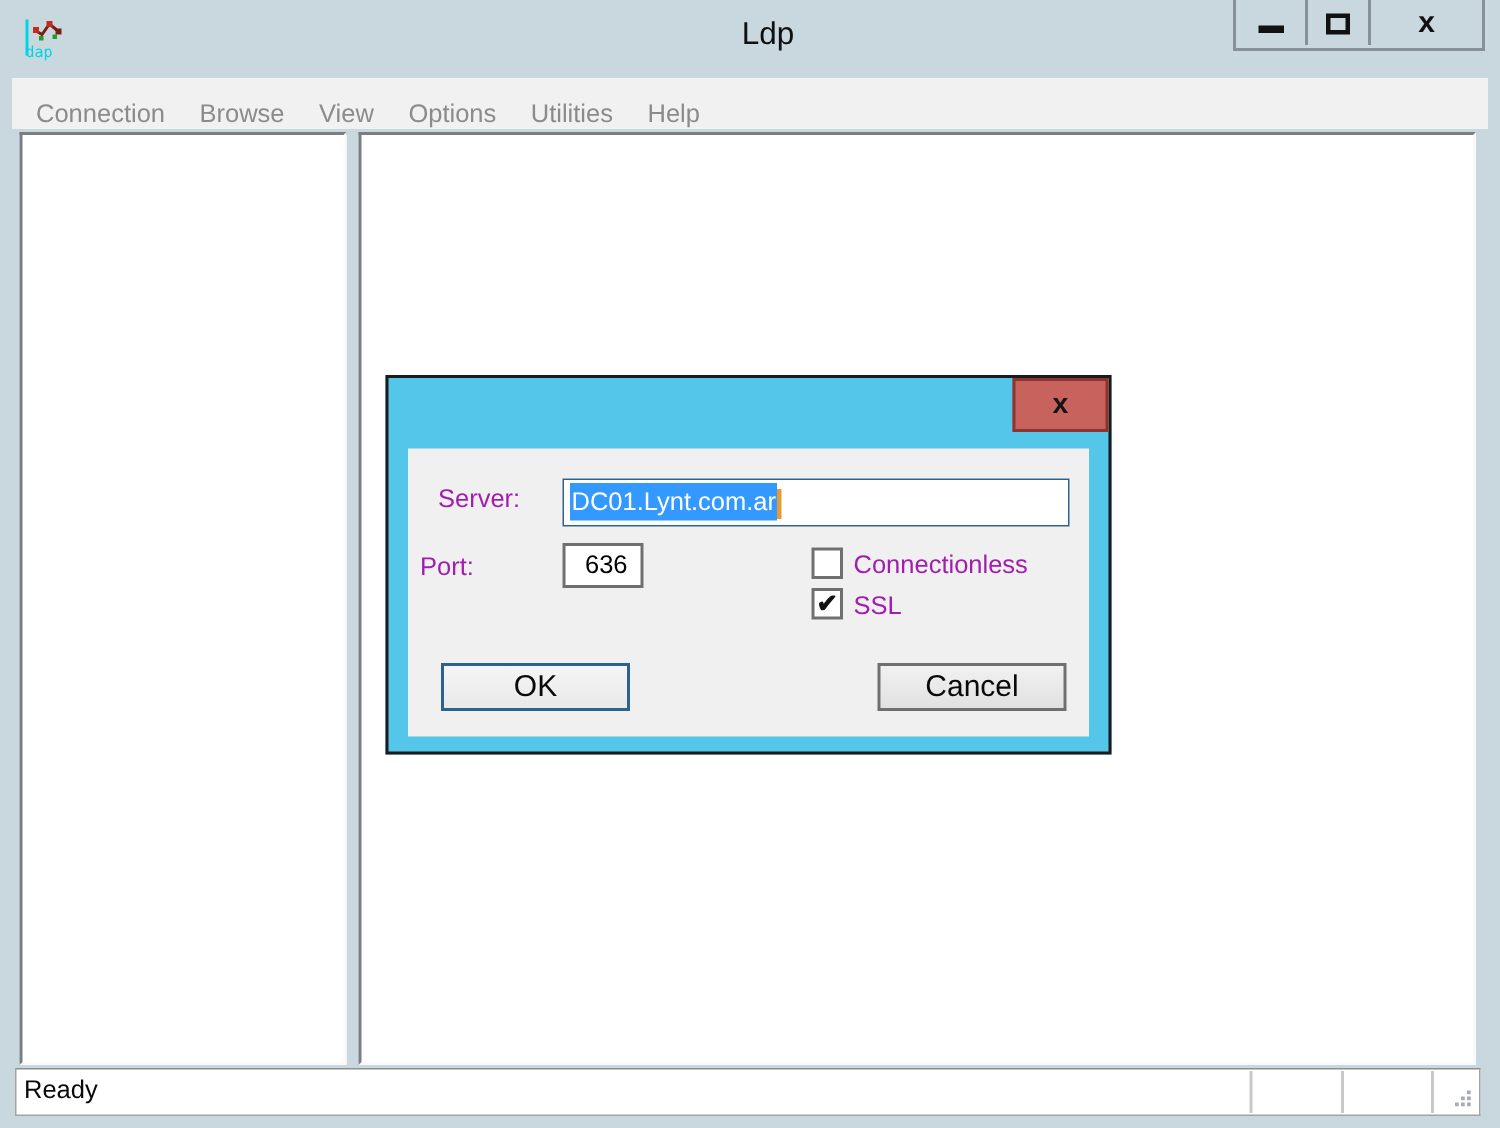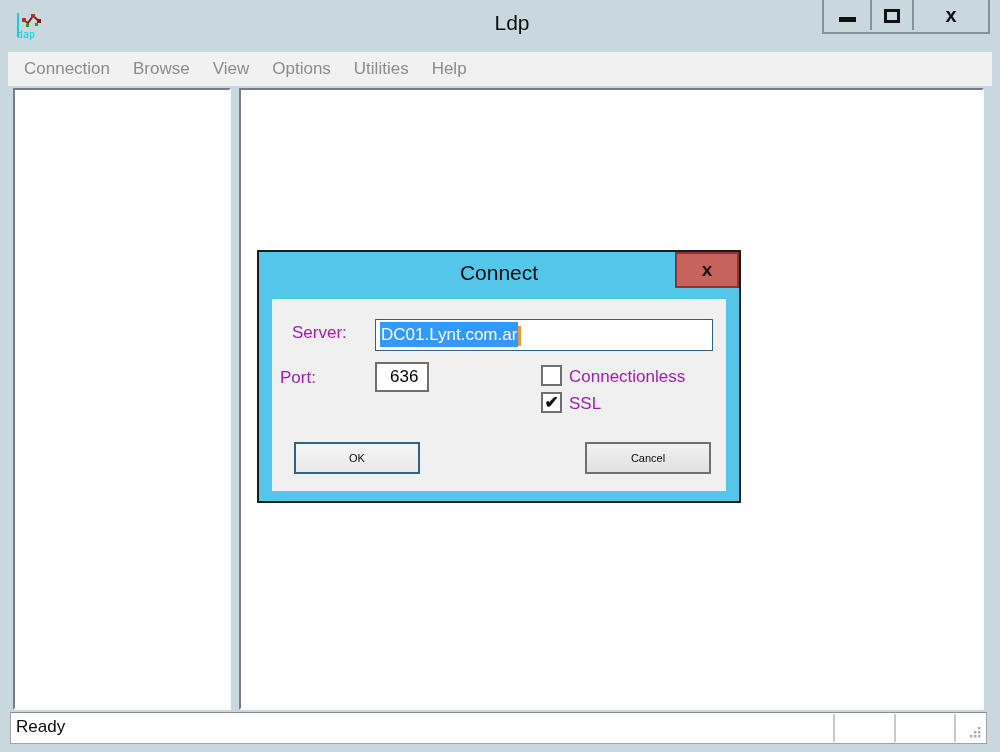--- a/index.html
+++ b/index.html
@@ -21,21 +21,21 @@
                   border:2px solid #87919a; border-top:none; }
   .win-btn { height:30px; display:flex; align-items:center; justify-content:center; }
   .win-btn + .win-btn { border-left:2px solid #87919a; }
   .btn-min { width:46px; } .btn-max { width:42px; } .btn-close { width:76px; }
   .glyph-min { width:17px; height:5px; background:#111; margin-top:8px; }
   .glyph-max { width:16px; height:14px; border:3px solid #111; margin-top:2px; }
   .glyph-close { font-size:20px; font-weight:bold; color:#111; line-height:28px; }
 
   
   .menubar { position:absolute; left:8px; top:52px; width:984px; height:34px;
-             background:#f1f1f1; display:flex; align-items:center; padding-left:16px; }
+             background:#f1f1f1; display:flex; align-items:flex-end; padding-left:16px; }
   .menu-item { font-size:17px; color:#8b8b8b; margin-right:23px; white-space:nowrap; }
 
   
   .pane { position:absolute; top:88px; height:622px; background:#fff;
           border-top:2px solid #787e84; border-left:2px solid #787e84;
           border-right:2px solid #fafafa; border-bottom:2px solid #fafafa; }
   .pane-left  { left:13px;  width:218px; }
   .pane-right { left:239px; width:745px; }
 
   
@@ -74,21 +74,21 @@
                 line-height:26px; padding-left:13px; }
 
   .checkbox { position:absolute; width:21px; height:21px; background:#fff;
               border:2px solid #6f6f6f; display:flex; align-items:center; justify-content:center; }
   .cb-connectionless { left:269px; top:66px; }
   .cb-ssl { left:269px; top:93px; }
   .checkmark { font-size:17px; font-weight:bold; color:#111; line-height:18px; }
   .cb-lbl-connectionless { left:297px; top:68px; }
   .cb-lbl-ssl { left:297px; top:95px; }
 
-  .btn { position:absolute; top:143px; width:126px; height:32px; font-size:11px;
+  .btn { position:absolute; top:143px; width:126px; height:32px; font-size:20px;
          color:#0a0a0a; display:flex; align-items:center; justify-content:center;text-align:right; }
   .btn-ok { left:22px; border:2px solid #2c628b; background:linear-gradient(#f5f5f5,#e9e9e9); }
   .btn-cancel { left:313px; border:2px solid #6f6f6f; background:linear-gradient(#f1f1f1,#e1e1e1); }
 </style>
 </head>
 <body>
 
 <div class="titlebar">
   <svg class="app-icon" viewBox="0 0 32 36">
     <line x1="4" y1="6" x2="4" y2="30" stroke="#00d5e4" stroke-width="2"></line>
@@ -120,21 +120,20 @@
   <span class="menu-item">View</span>
   <span class="menu-item">Options</span>
   <span class="menu-item">Utilities</span>
   <span class="menu-item">Help</span>
 </div>
 
 <div class="pane pane-left"></div>
 <div class="pane pane-right"></div>
 
 <div class="dialog">
-  <div class="dialog-title">Connect</div>
   <div class="dialog-close">
     <span>x</span>
   </div>
   <div class="dialog-body">
 
     <span class="lbl lbl-server">Server:</span>
     <div class="server-input"><span class="sel">DC01.Lynt.com.ar</span><span class="caret"></span></div>
 
     <span class="lbl lbl-port">Port:</span>
     <div class="port-input">636</div>

